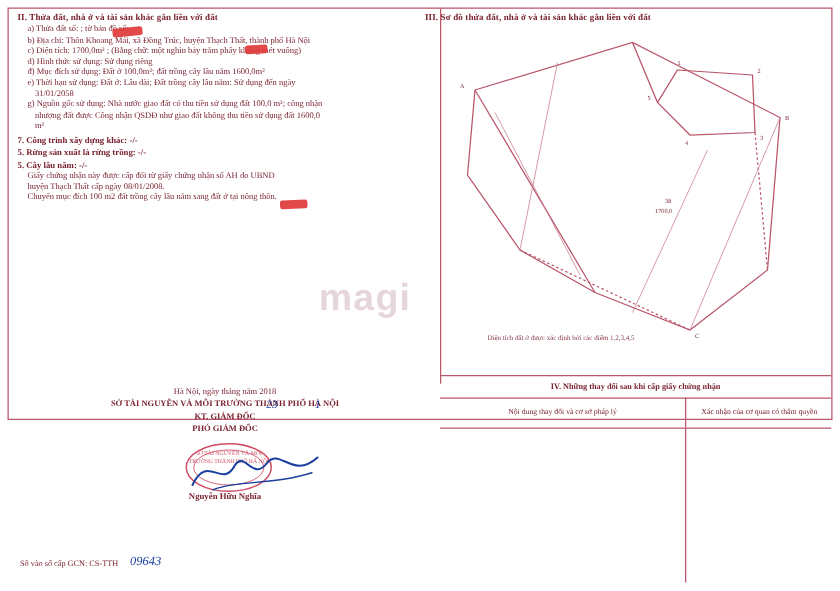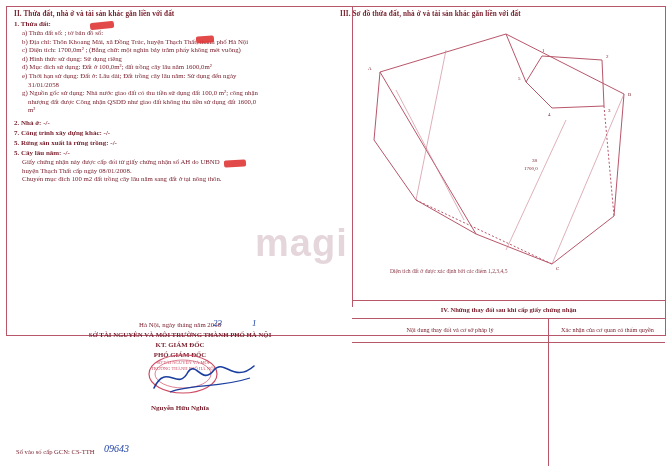--- a/index.html
+++ b/index.html
@@ -26,65 +26,63 @@
   .tbl{position:absolute;left:352px;top:300px;width:313px;height:166px;}
   .tbl-head{position:absolute;left:0;top:0;width:313px;height:18px;border-bottom:1px solid #b8566a;display:flex;align-items:center;justify-content:center;}
   .tbl-head span{font-size:6.6px;font-weight:bold;}
   .tbl-sub{position:absolute;left:0;top:18px;width:313px;height:24px;border-bottom:1px solid #b8566a;}
   .tbl-c1{position:absolute;left:0;top:0;width:196px;height:24px;display:flex;align-items:center;justify-content:center;text-align:center;}
   .tbl-c2{position:absolute;left:196px;top:0;width:117px;height:24px;display:flex;align-items:center;justify-content:center;text-align:center;border-left:1px solid #b8566a;}
   .tbl-c1 span,.tbl-c2 span{font-size:6.2px;line-height:8px;}
   .tbl-body-div{position:absolute;left:196px;top:42px;width:1px;height:124px;background:#b8566a;}
 
   
-  .sig{position:absolute;left:14px;top:320px;width:332px;text-align:center;}
+  .sig{position:absolute;left:14px;top:309px;width:332px;text-align:center;}
   .sig .l{font-size:6.8px;line-height:10px;margin:0;}
   .sig .b{font-weight:bold;}
   .sig-name{font-size:7px;font-weight:bold;margin-top:44px;}
   .footer{position:absolute;left:16px;top:448px;font-size:6.6px;}
 
   
   .stamp{position:absolute;left:140px;top:352px;width:86px;height:44px;}
   .stamp-txt{position:absolute;left:150px;top:360px;width:66px;text-align:center;font-size:4.6px;color:#cf4b63;line-height:6px;}
   .sig-scribble{position:absolute;left:150px;top:358px;}
 
   
-  .wm{position:absolute;left:255px;top:222px;font-size:38px;font-weight:bold;color:rgba(170,120,140,0.30);font-family:"Liberation Sans",sans-serif;letter-spacing:1px;}
+  .wm{position:absolute;left:255px;top:222px;font-size:30px;font-weight:bold;color:rgba(170,120,140,0.30);font-family:"Liberation Sans",sans-serif;letter-spacing:1px;}
 
   
   .mark{position:absolute;background:#e03a3a;opacity:.92;border-radius:2px;}
   .mark1{left:90px;top:22px;width:24px;height:7px;transform:rotate(-6deg);}
   .mark2{left:196px;top:36px;width:18px;height:7px;transform:rotate(-4deg);}
   .mark3{left:224px;top:160px;width:22px;height:7px;transform:rotate(-3deg);}
 
   .map-lines{position:absolute;left:0;top:0;}
 </style>
 </head>
 <body>
 
 <div class="page">
   <div class="border-outer"></div>
   <div class="vdiv"></div>
   <div class="hdiv"></div>
 
   <div class="col-left">
     <div class="sec-title">II. Thửa đất, nhà ở và tài sản khác gắn liền với đất</div>
-    <div class="sub-title">1. Thửa đất:</div>
     <div class="line indent">a) Thửa đất số:                                  ; tờ bản đồ số:</div>
     <div class="line indent">b) Địa chỉ: Thôn Khoang Mái, xã Đồng Trúc, huyện Thạch Thất, thành phố Hà Nội</div>
     <div class="line indent">c) Diện tích:      1700,0m² ; (Bằng chữ: một nghìn bảy trăm phẩy không mét vuông)</div>
     <div class="line indent">d) Hình thức sử dụng:  Sử dụng riêng</div>
     <div class="line indent">đ) Mục đích sử dụng: Đất ở 100,0m²; đất trồng cây lâu năm 1600,0m²</div>
     <div class="line indent">e) Thời hạn sử dụng: Đất ở: Lâu dài; Đất trồng cây lâu năm: Sử dụng đến ngày</div>
     <div class="line indent2">31/01/2058</div>
     <div class="line indent">g) Nguồn gốc sử dụng: Nhà nước giao đất có thu tiền sử dụng đất 100,0 m²; công nhận</div>
     <div class="line indent2">nhượng đất được Công nhận QSDĐ như giao đất không thu tiền sử dụng đất 1600,0</div>
     <div class="line indent2">m²</div>
 
-    <div class="sub-title" style="margin-top:4px">2. Nhà ở: -/-</div>
     <div class="sub-title">7. Công trình xây dựng khác: -/-</div>
     <div class="sub-title">5. Rừng sản xuất là rừng trồng: -/-</div>
     <div class="sub-title">5. Cây lâu năm: -/-</div>
     <div class="line indent">Giấy chứng nhận này được cấp đổi từ giấy chứng nhận số AH              do UBND</div>
     <div class="line indent">huyện Thạch Thất cấp ngày 08/01/2008.</div>
     <div class="line indent">Chuyển mục đích 100 m2 đất trồng cây lâu năm sang đất ở tại nông thôn.</div>
   </div>
 
   <div class="col-right">
     <div class="sec-title">III. Sơ đồ thửa đất, nhà ở và tài sản khác gắn liền với đất</div>

